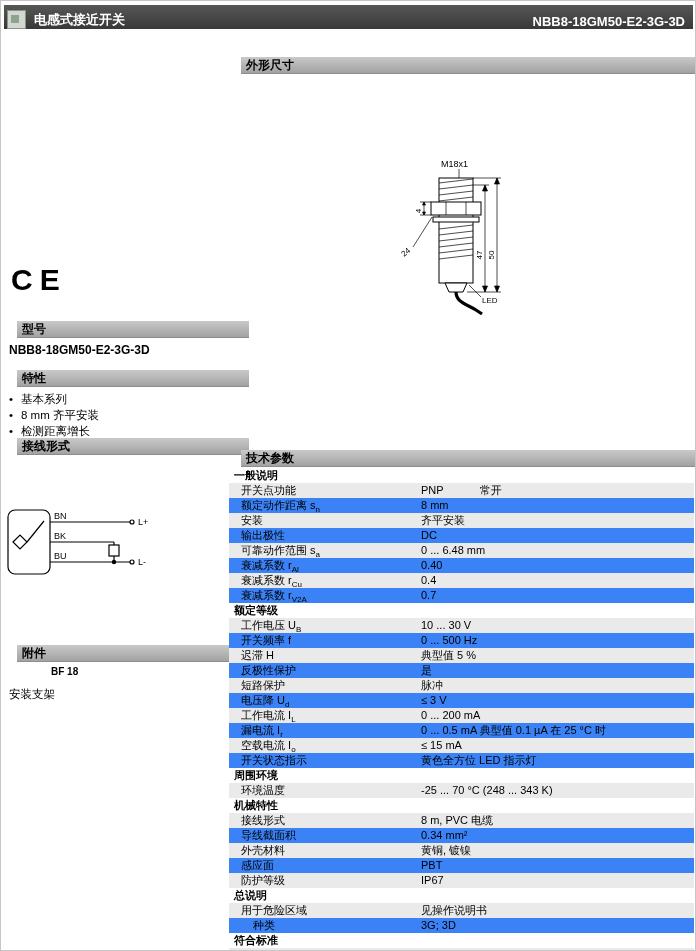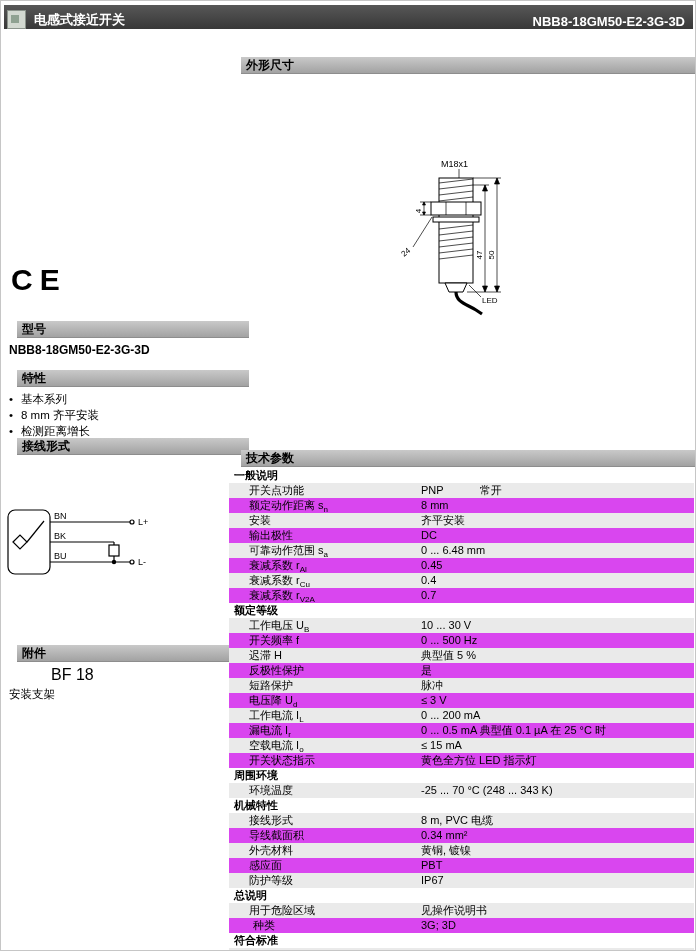--- a/index.html
+++ b/index.html
@@ -20,29 +20,29 @@
     padding-left:5px;box-sizing:border-box;}
   .secbar.left{left:16px;width:232px;}
   .secbar.right{left:228px;width:465px;margin-left:12px;}
 
   .abs{position:absolute;}
   .ce-mark{left:10px;top:262px;font-size:30px;font-weight:bold;letter-spacing:7px;}
   .model-value{left:8px;top:342px;font-size:12px;font-weight:bold;}
   .features{left:8px;top:390px;font-size:11.5px;}
   .feature-row{display:flex;line-height:16px;}
   .feature-row .bullet{width:12px;flex:0 0 auto;}
-  .acc-name{left:8px;top:665px;font-size:16px;font-weight:normal;padding-left:42px;}
+  .acc-name{left:8px;top:665px;font-size:10px;font-weight:bold;padding-left:42px;}
   .acc-desc{left:8px;top:686px;font-size:11.5px;}
 
   
   .tech-table{position:absolute;left:228px;top:467px;width:465px;font-size:11px;}
   .t-group{height:15px;line-height:15px;font-weight:bold;padding-left:5px;background:#fff;}
-  .t-row{display:flex;height:15px;line-height:15px;background:#d946ef;}
+  .t-row{display:flex;height:15px;line-height:15px;background:#3b82f6;}
   .t-row.shade{background:#eaeaea;}
-  .t-label{flex:0 0 192px;padding-left:20px;box-sizing:border-box;white-space:nowrap;overflow:hidden;}
+  .t-label{flex:0 0 192px;padding-left:12px;box-sizing:border-box;white-space:nowrap;overflow:hidden;}
   .t-row.indent .t-label{padding-left:24px;}
   .t-value{flex:1 1 auto;white-space:nowrap;overflow:hidden;}
   .t-label sub{font-size:8px;line-height:0;}
   .v2{display:inline-block;margin-left:36px;}
 
   svg text{font-family:"Liberation Sans","DejaVu Sans",sans-serif;}
 </style>
 </head>
 <body>
 
@@ -169,21 +169,21 @@
       <div class="t-row">
         <div class="t-label">输出极性</div>
         <div class="t-value">DC</div>
       </div>
       <div class="t-row shade">
         <div class="t-label">可靠动作范围 s<sub>a</sub></div>
         <div class="t-value">0 ... 6.48 mm</div>
       </div>
       <div class="t-row">
         <div class="t-label">衰减系数 r<sub>Al</sub></div>
-        <div class="t-value">0.45</div>
+        <div class="t-value">0.40</div>
       </div>
       <div class="t-row shade">
         <div class="t-label">衰减系数 r<sub>Cu</sub></div>
         <div class="t-value">0.4</div>
       </div>
       <div class="t-row">
         <div class="t-label">衰减系数 r<sub>V2A</sub></div>
         <div class="t-value">0.7</div>
       </div>
       <div class="t-group">额定等级</div>

